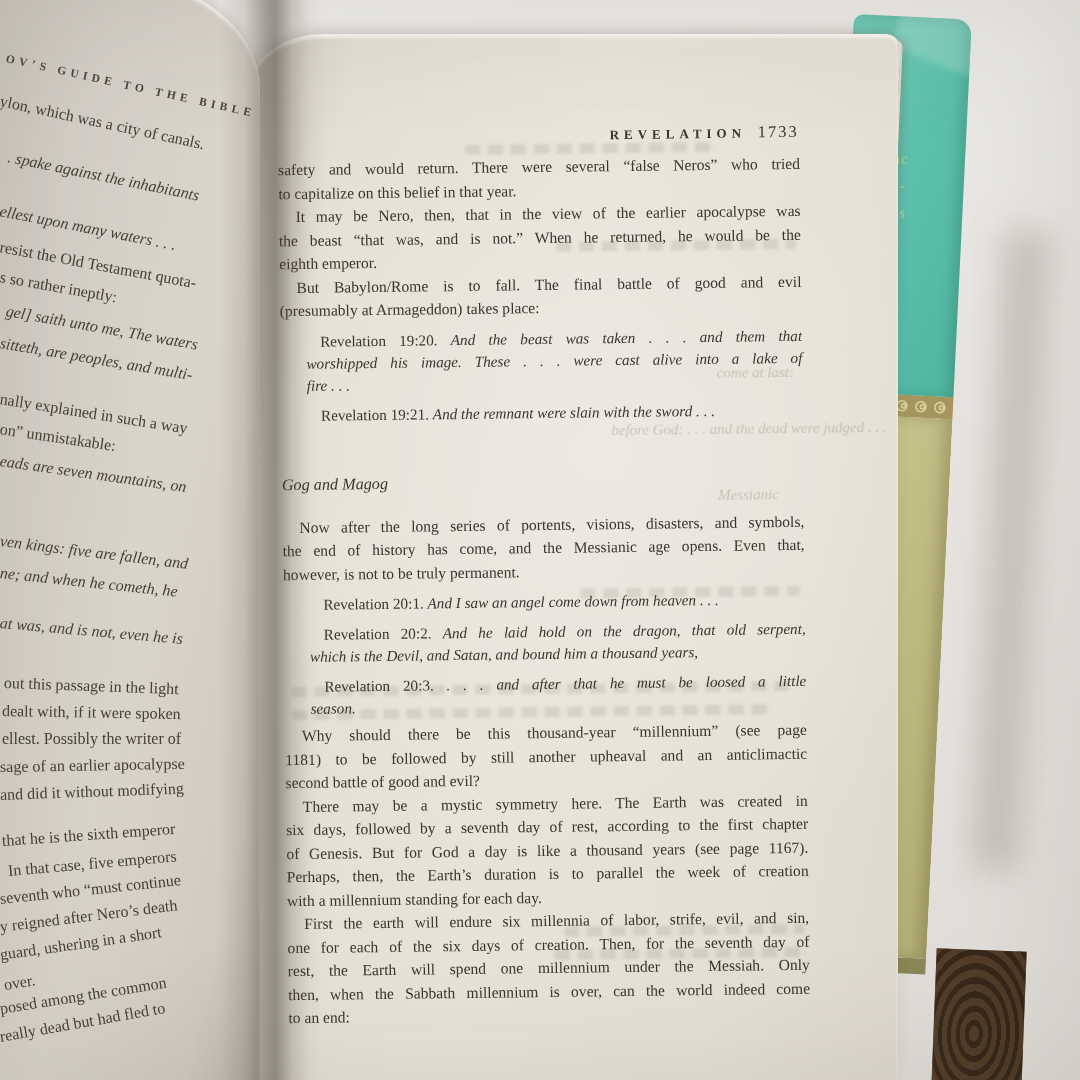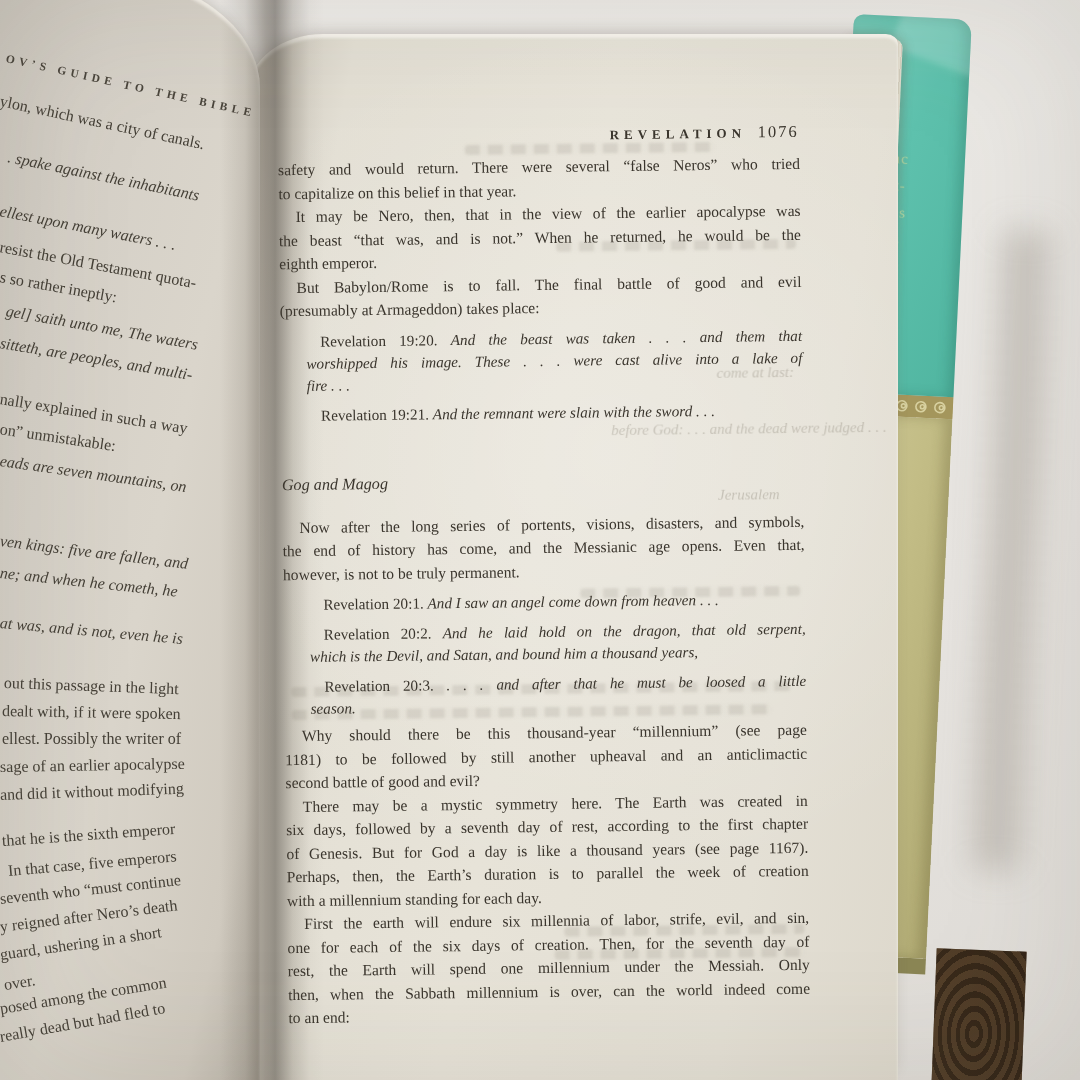--- a/index.html
+++ b/index.html
@@ -138,33 +138,33 @@
     </div>
     <div class="flap-end"></div>
   </div>
 
   <div class="fore-edge"></div>
 
   <div class="right-page">
     <div class="rp-content">
       <div class="rp-header">
         <span class="rh">REVELATION</span>
-        <span class="pn">1076</span>
+        <span class="pn">1733</span>
       </div>
       <div id="ghosts">
           <div class="ghost-bar" style="left: 187px; top: -3px; width: 250px;"></div>
           <div class="ghost-bar" style="left: 277px; top: 95px; width: 240px;"></div>
           <div class="ghost-bar" style="left: 297px; top: 442px; width: 220px;"></div>
           <div class="ghost-bar" style="left: 7px; top: 537px; width: 500px;"></div>
           <div class="ghost-bar" style="left: 7px; top: 560px; width: 480px;"></div>
           <div class="ghost-bar" style="left: 277px; top: 780px; width: 240px;"></div>
           <div class="ghost-bar" style="left: 267px; top: 803px; width: 250px;"></div>
           <div class="ghost-text" style="left: 436px; top: 220px; text-align: right;">come at last:</div>
           <div class="ghost-text" style="left: 330px; top: 276px;">before God: . . . and the dead were judged . . .</div>
-          <div class="ghost-text" style="left: 436px; top: 342px;">Jerusalem</div>
+          <div class="ghost-text" style="left: 436px; top: 342px;">Messianic</div>
         </div>
       <div id="rpBlocks">
           <div class="block body">
             <div class="line">safety and would return. There were several “false Neros” who tried</div>
             <div class="line last">to capitalize on this belief in that year.</div>
           </div>
           <div class="block body">
             <div class="line indent">It may be Nero, then, that in the view of the earlier apocalypse was</div>
             <div class="line">the beast “that was, and is not.” When he returned, he would be the</div>
             <div class="line last">eighth emperor.</div>

